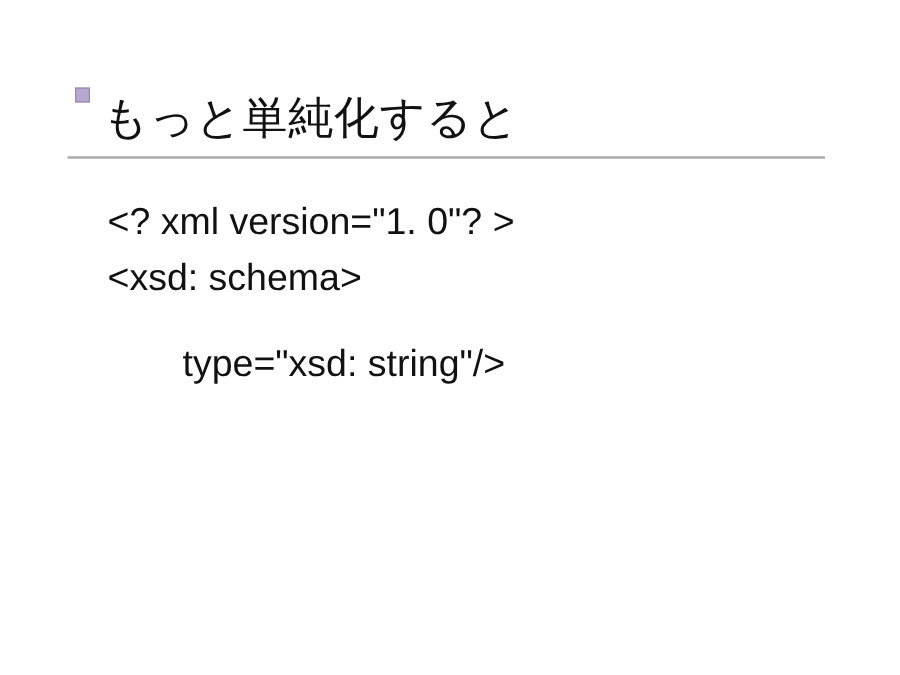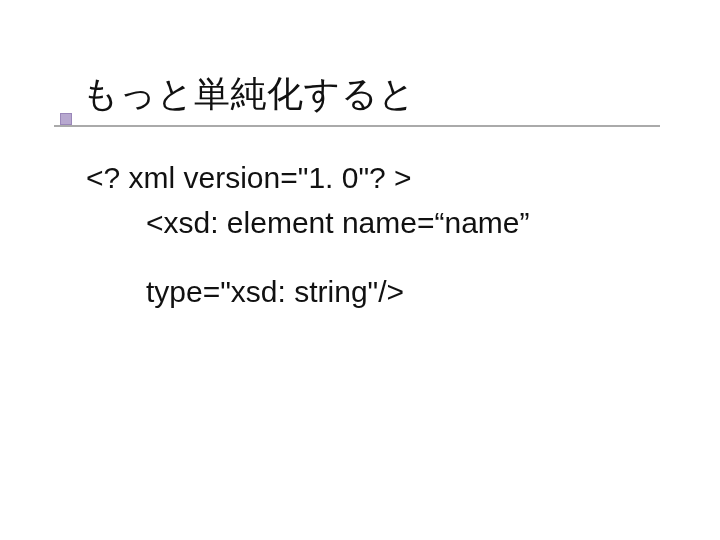--- a/index.html
+++ b/index.html
@@ -47,38 +47,38 @@
     display: inline-block;
     width: 10px;
     height: 10px;
     background: #b7a8cf;
     margin-right: 10px;
     vertical-align: 2px;
     border: 1px solid #9a87b9;
   }
   .bullet-line {
     display: flex;
-    align-items: flex-end;
+    align-items: flex-start;
     margin-top: 18px;
     margin-left: 6px;
   }
 </style>
 </head>
 <body>
 
 <div class="slide">
 
   <div class="title-wrap">
     <div class="bullet-line">
       <span class="bullet-square"></span>
       <span class="title">もっと単純化すると</span>
     </div>
     <div class="title-underline"></div>
   </div>
 
   <div class="content">
     <div class="indent1">&lt;? xml version="1. 0"? &gt;</div>
-    <div class="indent2">&lt;xsd: element name=“name”</div>
+    <div class="indent1">&lt;xsd: schema&gt;</div>
     <div class="gap"></div>
     <div class="indent2">type="xsd: string"/&gt;</div>
   </div>
 
 </div>
 
 </body></html>

